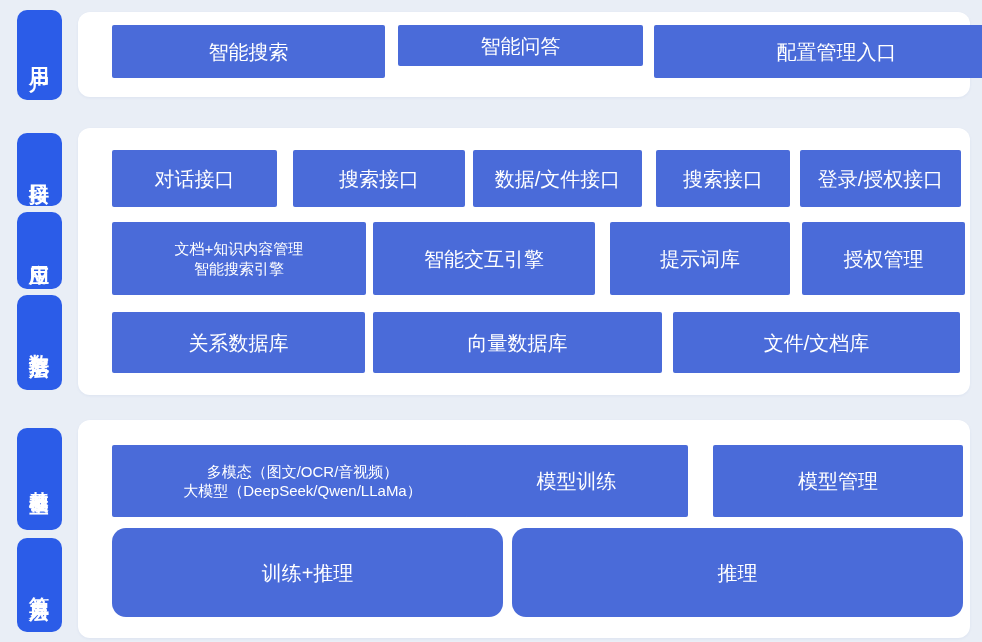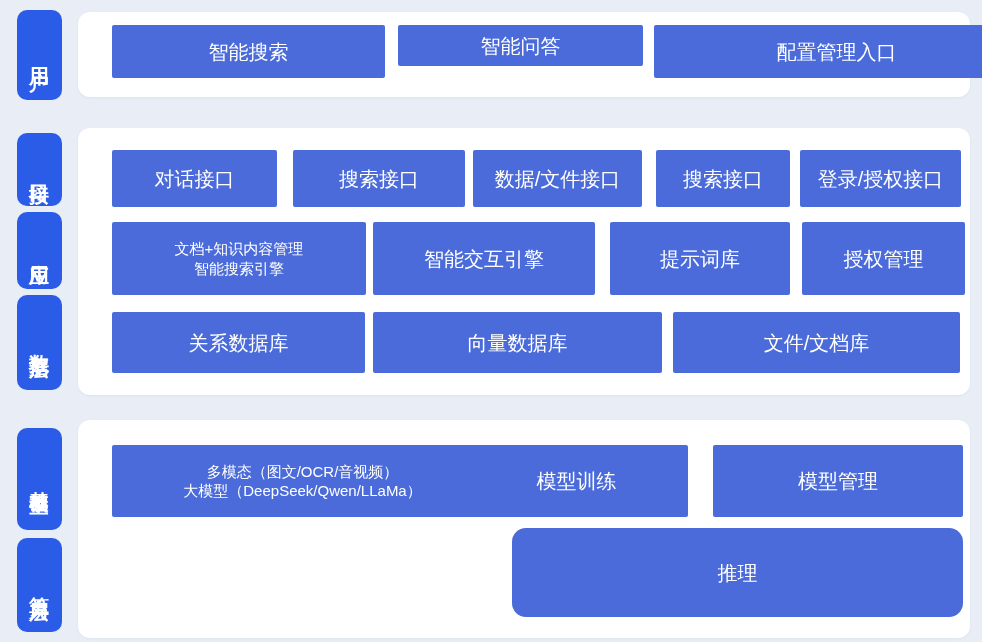--- a/index.html
+++ b/index.html
@@ -125,15 +125,16 @@
   <div class="pill pill-bm">基础模型</div>
   <div class="pill pill-cl">算力层</div>
 
   <div class="box twoline b-mm">
     <span class="line">多模态（图文/OCR/音视频）</span>
     <span class="line">大模型（DeepSeek/Qwen/LLaMa）</span>
   </div>
   <div class="box b-mt">模型训练</div>
   <div class="box b-mg">模型管理</div>
 
+  <div class="box big b-ti">训练+推理</div>
   <div class="box big b-inf">推理</div>
 
 </div>
 
 </body></html>

